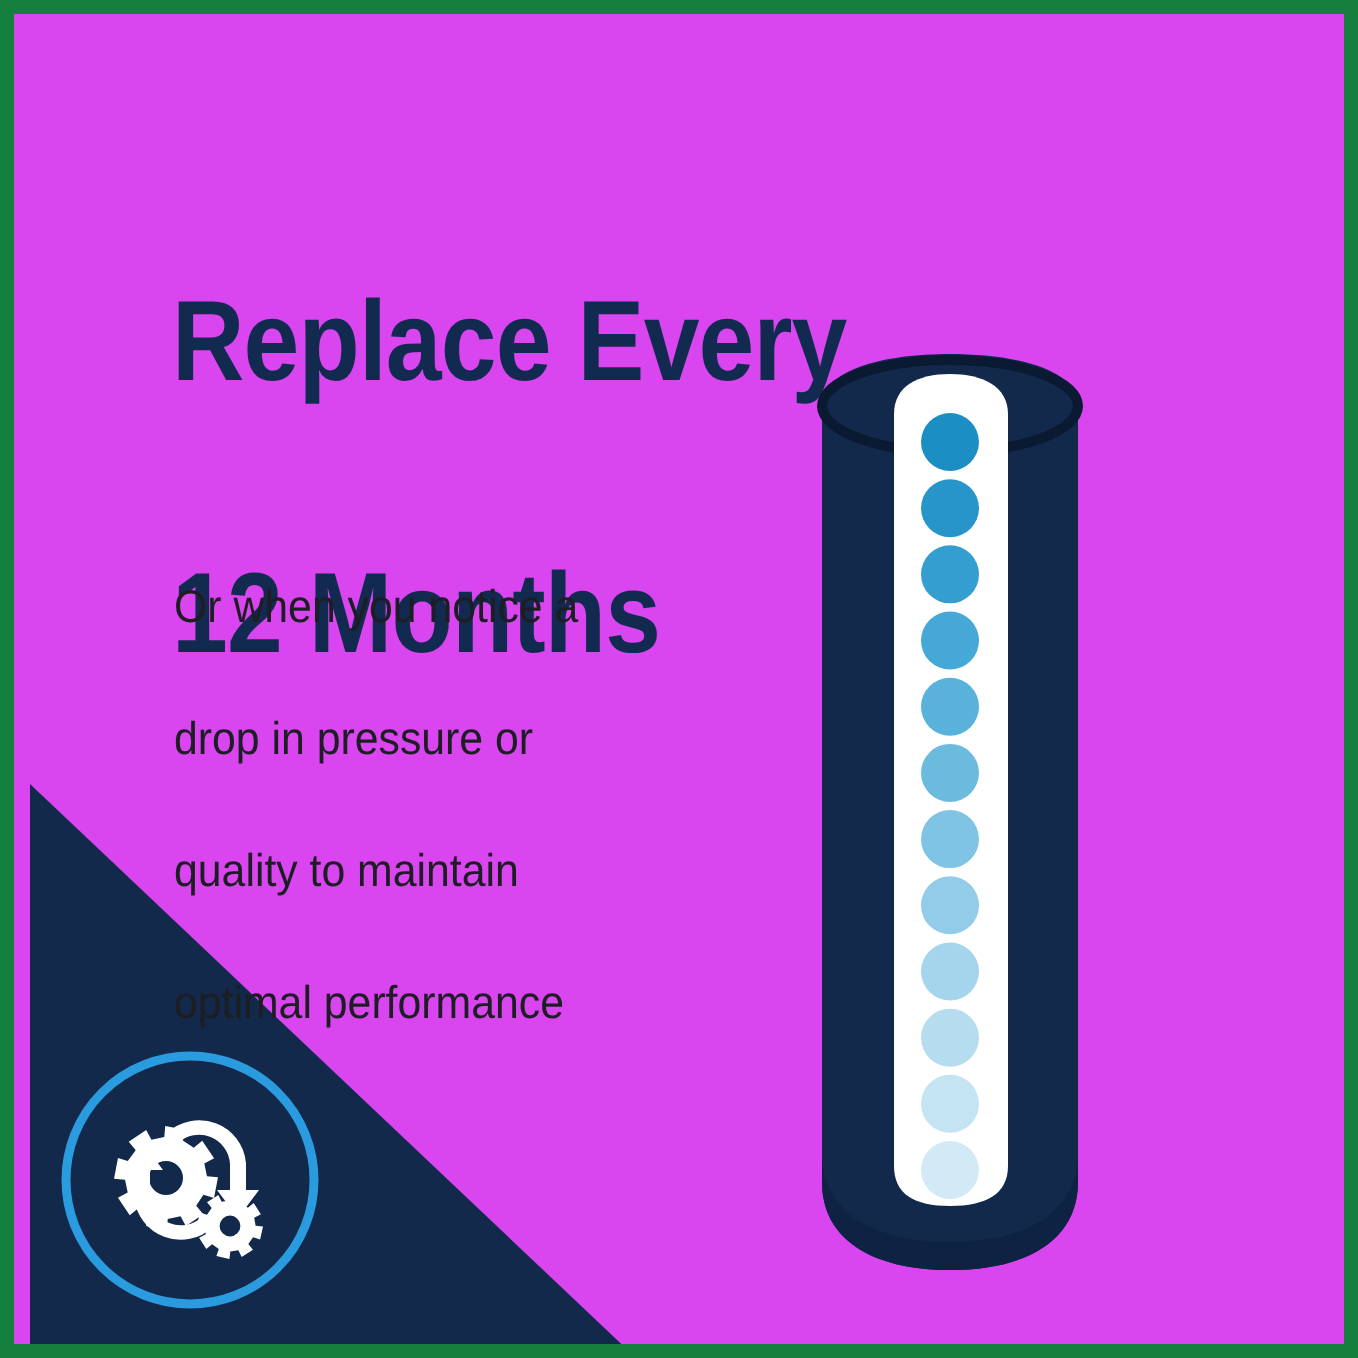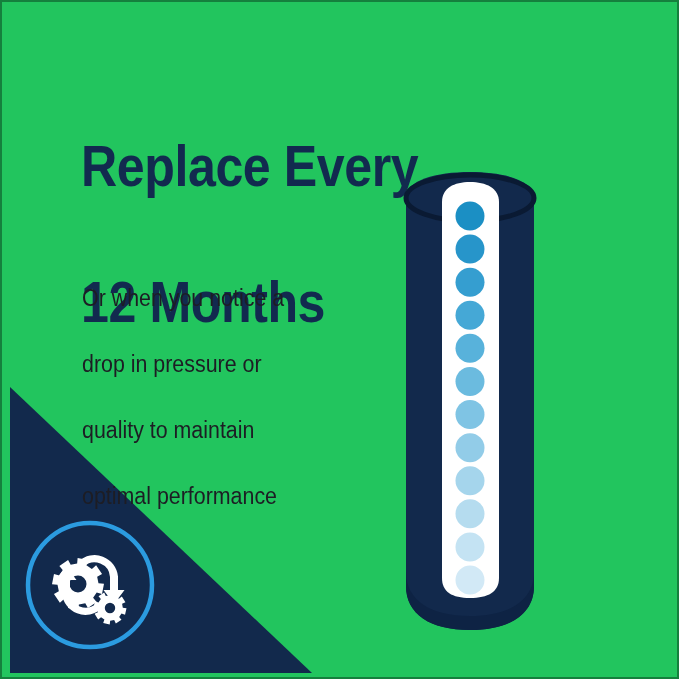--- a/index.html
+++ b/index.html
@@ -8,24 +8,24 @@
     background: #ffffff;
   }
   body {
     font-family: "Liberation Sans", sans-serif;
   }
 
   #poster {
     position: relative;
     width: 679px;
     height: 679px;
-    background: #22c55e;
+    background: #d946ef;
     overflow: hidden;
     box-sizing: border-box;
-    border: 2px solid #15803d;
+    border: 7px solid #15803d;
   }
 
   
   .corner-triangle {
     position: absolute;
     left: 0;
     top: 0;
     width: 679px;
     height: 679px;
     pointer-events: none;

